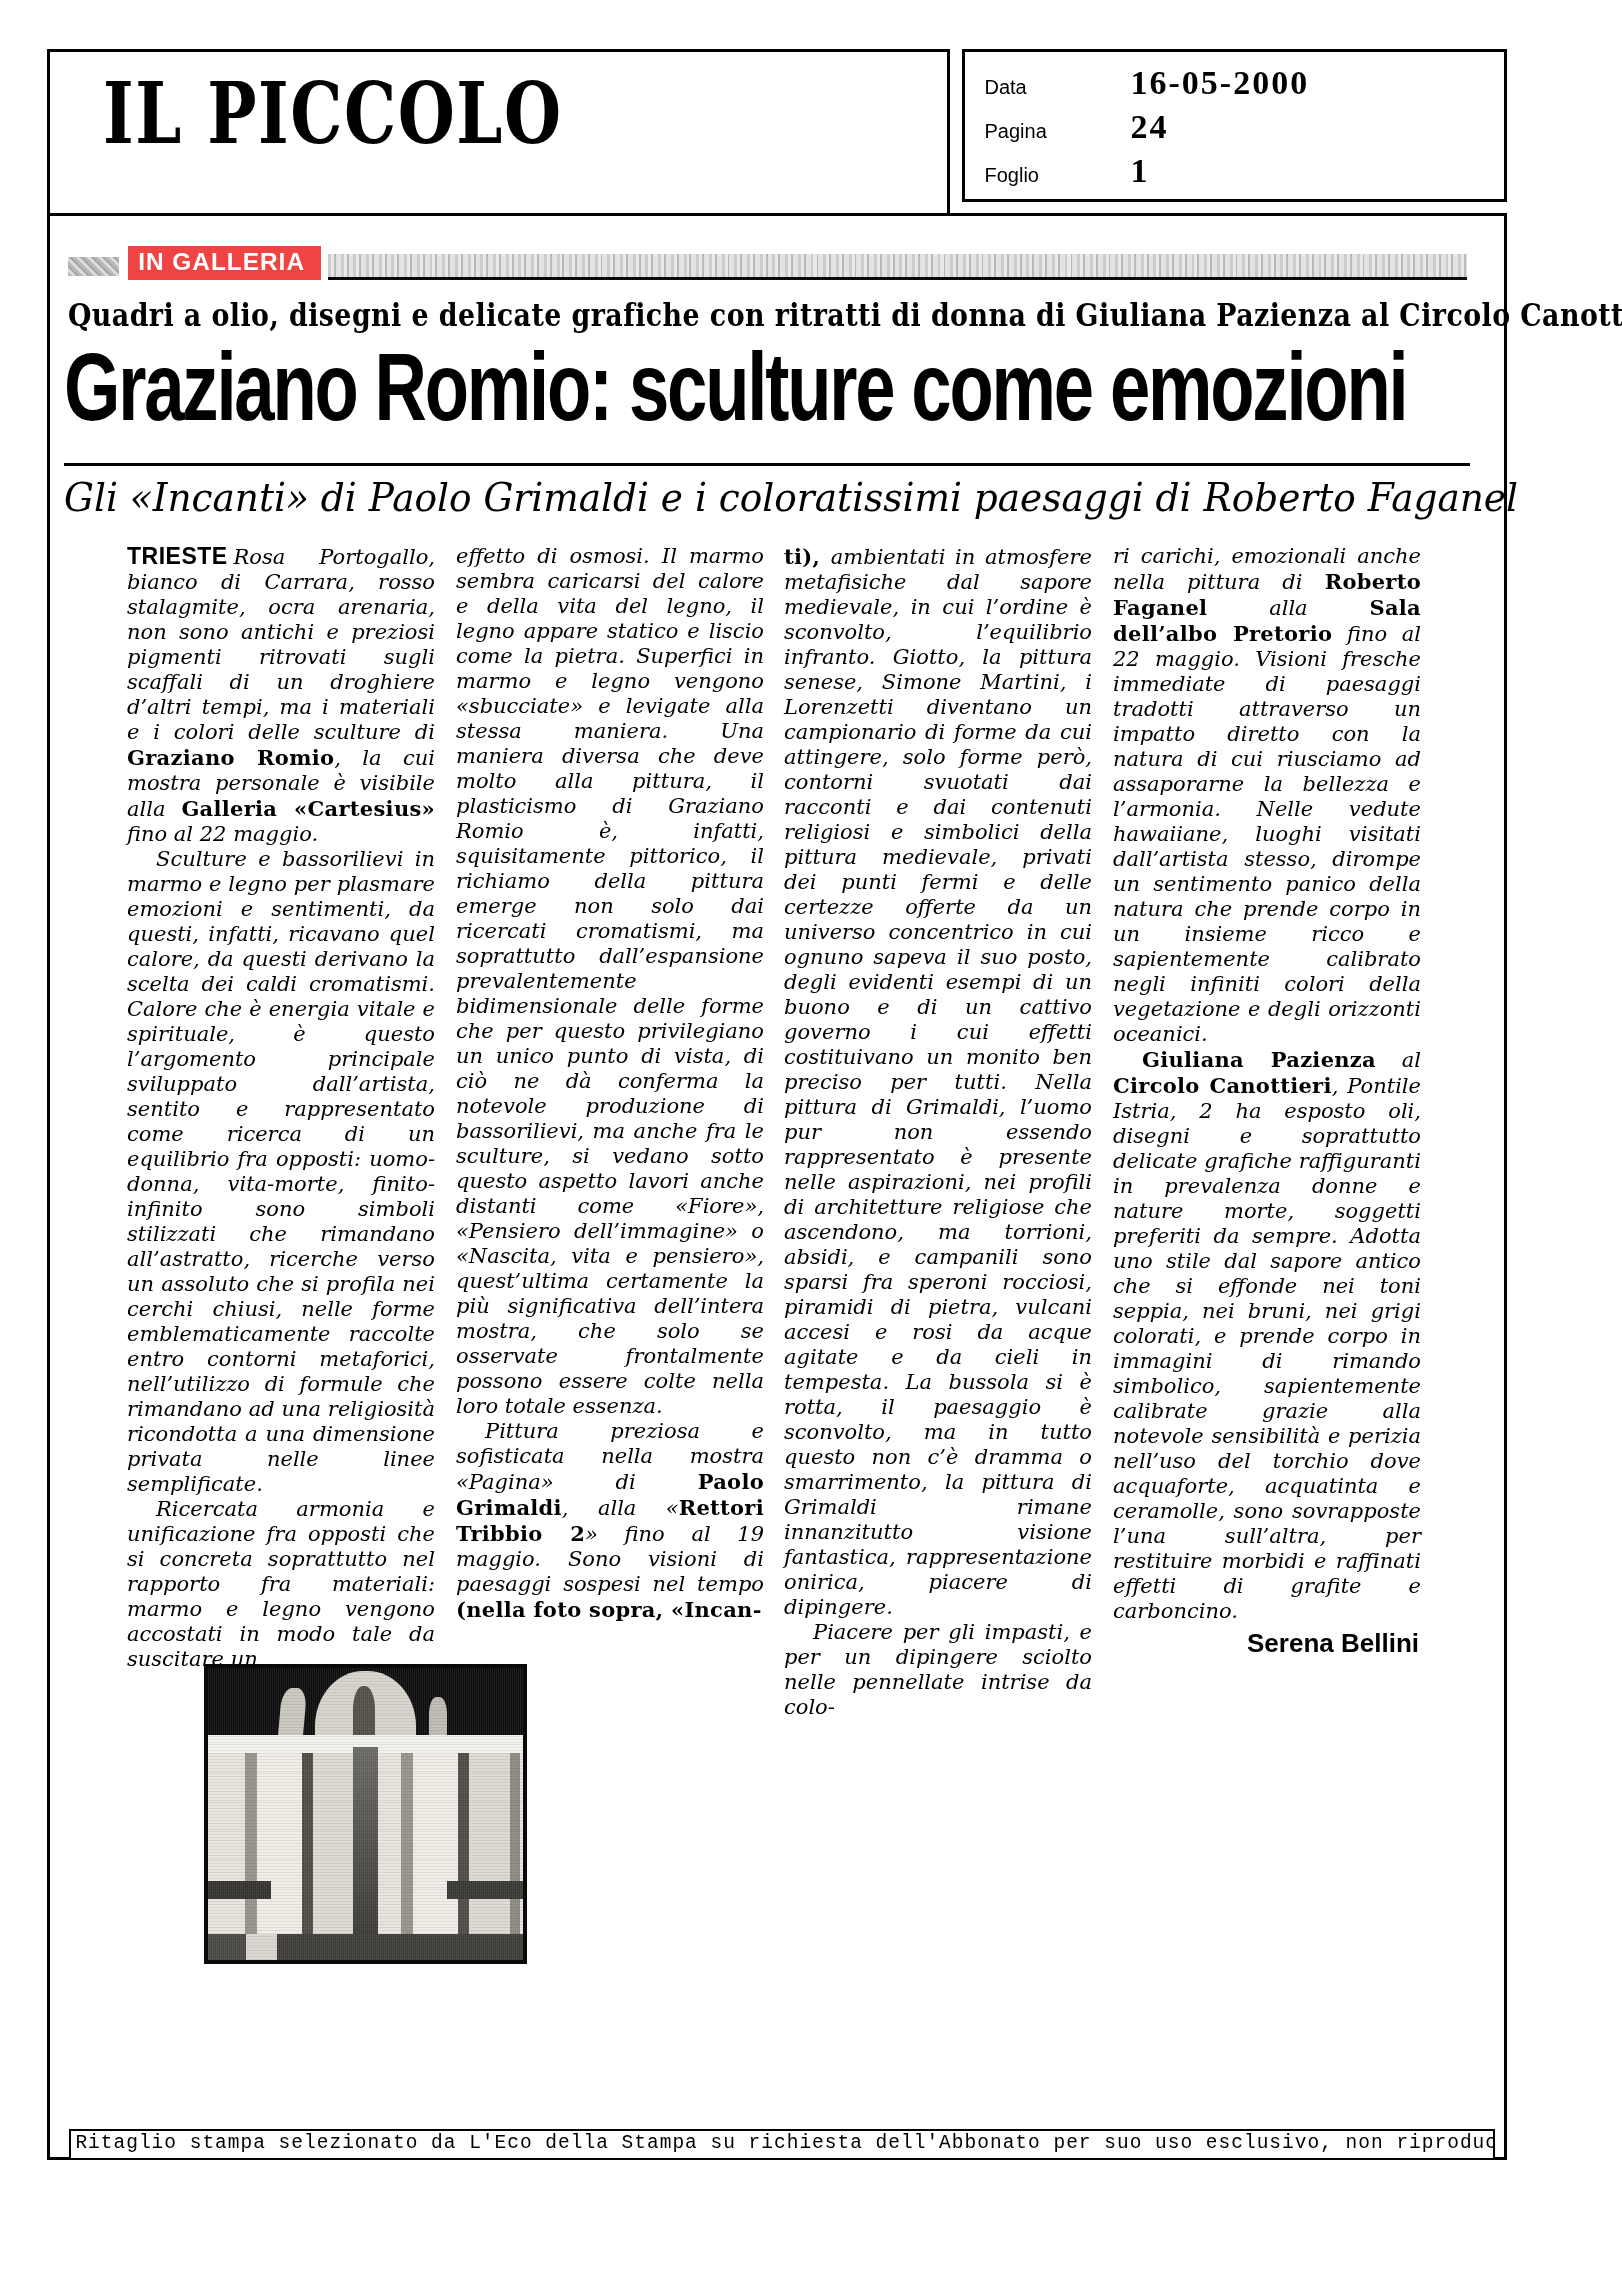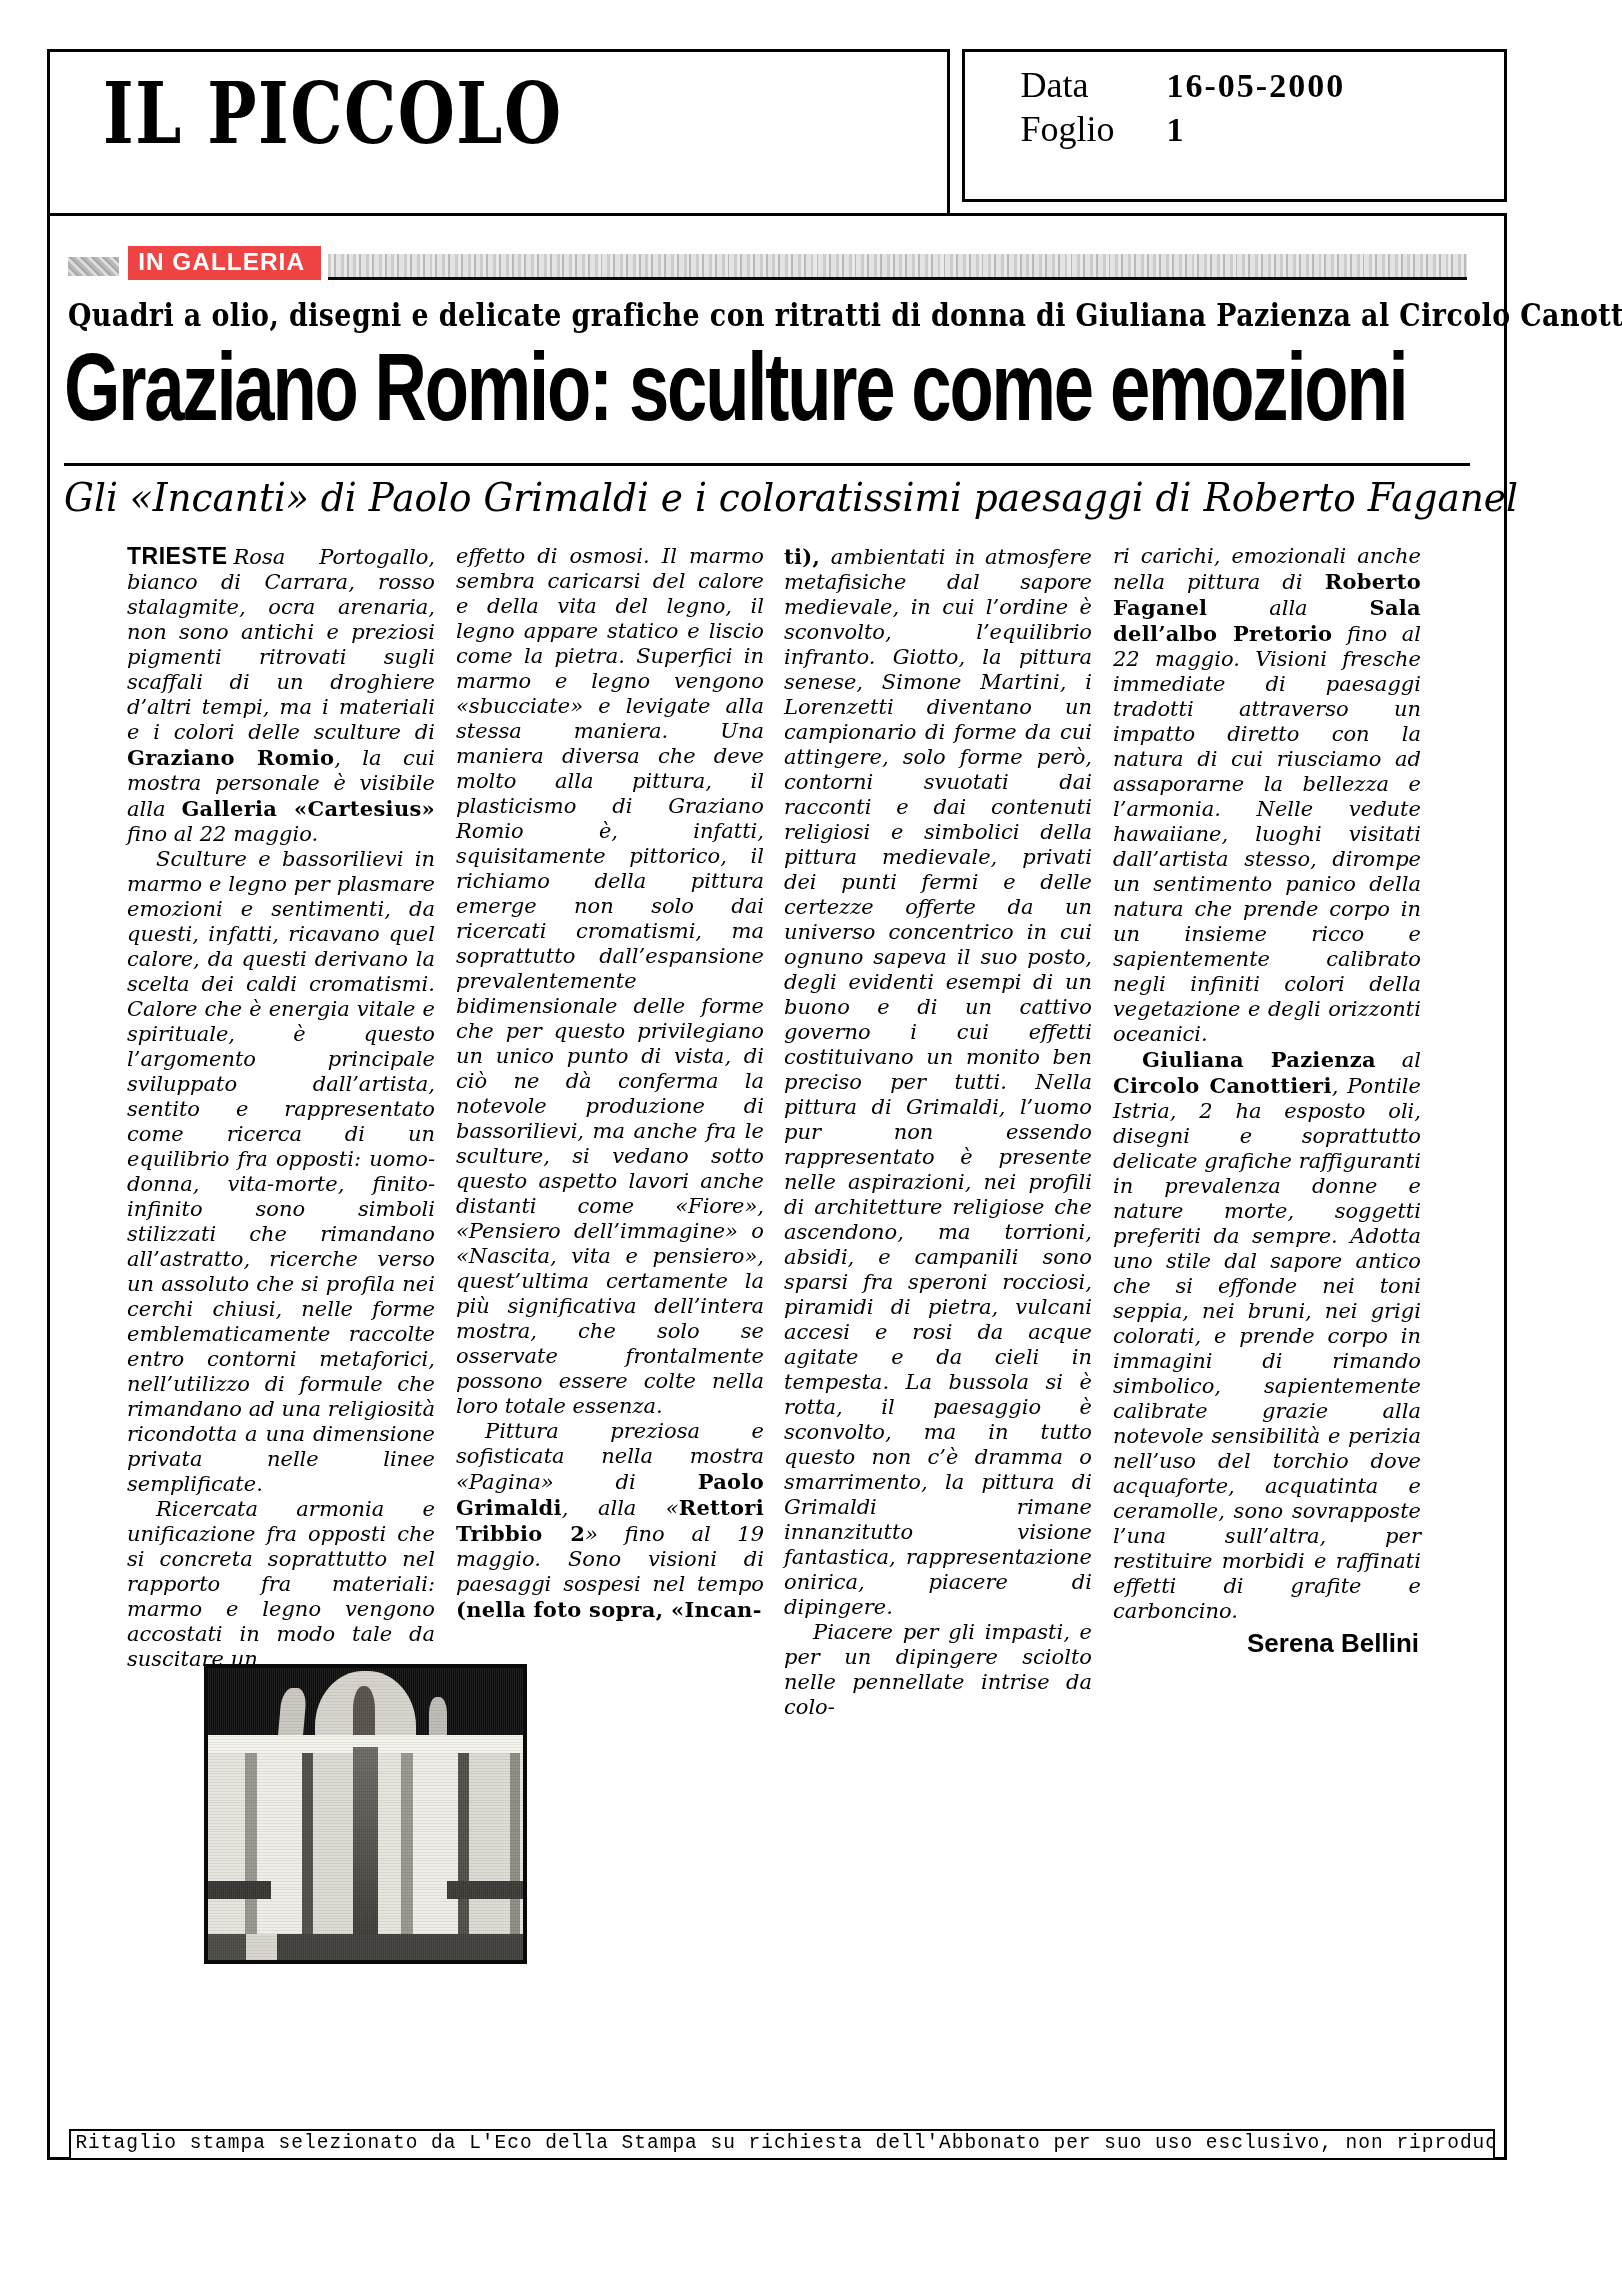--- a/index.html
+++ b/index.html
@@ -11,21 +11,21 @@
 
   
   .masthead-box{left:47px;top:49px;width:903px;height:183px;}
   .masthead-title{
     position:absolute;left:53px;top:11.7px;font-weight:bold;font-size:84px;
     letter-spacing:2px;white-space:nowrap;transform:scaleX(.78);transform-origin:left top;
     font-family:"DejaVu Serif",serif;
   }
   .info-box{left:962px;top:49px;width:545px;height:153px;padding:11.7px 0 0 19.5px;}
   .info-row{display:flex;align-items:baseline;height:44px;}
-  .info-label{width:146px;font-family:Liberation Serif, serif;font-size:36px;margin-left:36px;}
+  .info-label{width:146px;font-family:Liberation Sans, sans-serif;font-size:20px;}
   .info-value{font-family:Liberation Serif, serif;font-size:34px;font-weight:bold;letter-spacing:2px;}
 
   
   .article-frame{left:47px;top:213px;width:1460px;height:1947px;}
 
   
   .kicker-row{position:absolute;left:17.6px;top:33px;right:37px;height:31px;display:flex;align-items:flex-end;}
   .kicker-smudge{
     width:51px;height:19.5px;margin-bottom:3.9px;
     background:repeating-linear-gradient(45deg,#b9b9b9 0 2.9px,#dcdcdc 2.9px 5.9px,#a8a8a8 5.9px 7.8px);
@@ -110,20 +110,24 @@
 
 <div class="box masthead-box">
   <div class="masthead-title">IL PICCOLO</div>
 </div>
 <div class="box info-box">
   <div class="info-row">
     <span class="info-label">Data</span>
     <span class="info-value">16-05-2000</span>
   </div>
   <div class="info-row">
+    <span class="info-label">Pagina</span>
+    <span class="info-value">24</span>
+  </div>
+  <div class="info-row">
     <span class="info-label">Foglio</span>
     <span class="info-value">1</span>
   </div>
 </div>
 
 <div class="box article-frame">
 
   <div class="kicker-row">
     <div class="kicker-smudge"></div>
     <div class="kicker-badge">IN GALLERIA</div>

